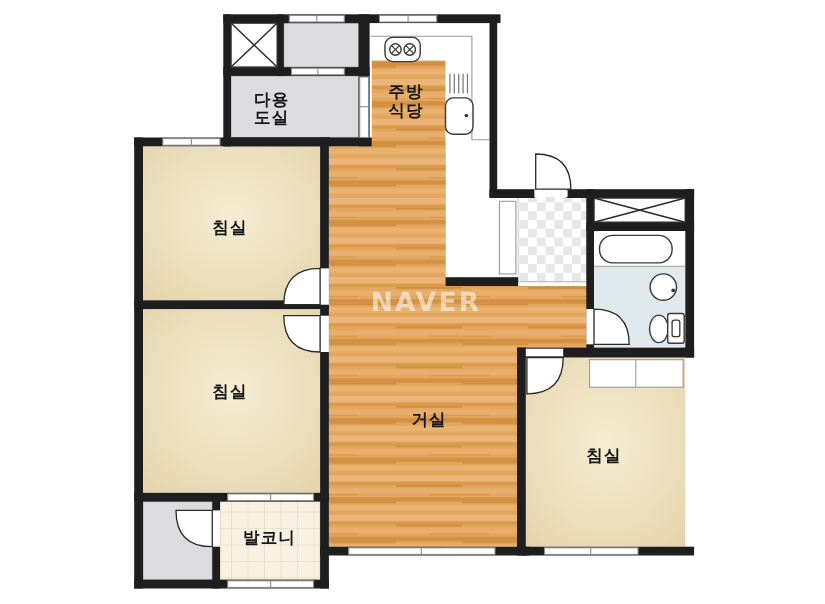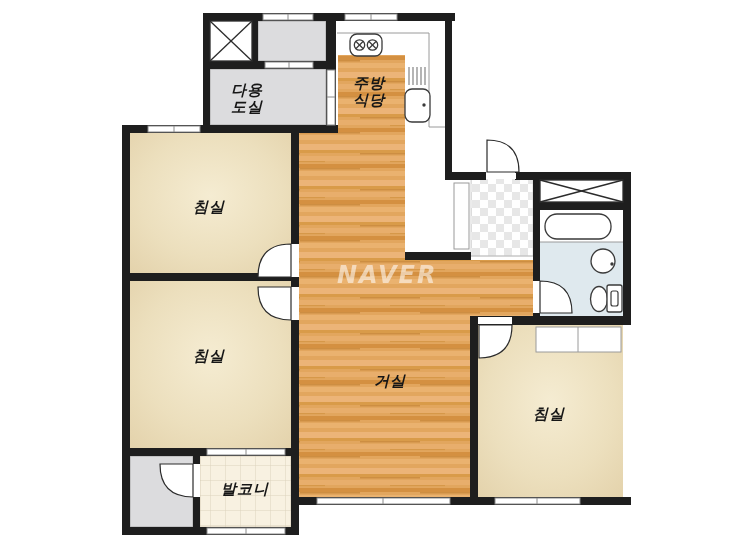--- a/index.html
+++ b/index.html
@@ -1,17 +1,17 @@
 <!DOCTYPE html>
 <html lang="ko" style="--c-wall: #1e1e1e; --c-room_gray: #dcdcde; --c-bath_blue: #dfe9ee; --c-bedroom_cream: #ecdfbd; --c-wood_floor: #e2a65e; --c-balcony_tile: #f8f1e1; --c-entry_checker: #e7e7e7; --c-window_line: #8a8a8a; --c-watermark_white: rgba(255,255,255,0.55);"><head>
 <meta charset="utf-8">
 <style>
   html,body{margin:0;padding:0;background:#ffffff;}
   .stage{position:relative;width:750px;height:549px;background:#fff;overflow:hidden;
-         font-family:"DejaVu Sans",sans-serif;font-style:italic;}
+         font-family:"DejaVu Sans",sans-serif;}
   svg{display:block;}
   .wall{fill:var(--c-wall,#1e1e1e);}
   .gray{fill:var(--c-room_gray,#dcdcde);stroke:#a8a8a8;stroke-width:1;}
   .bath{fill:var(--c-bath_blue,#dfe9ee);}
   .whitefloor{fill:#ffffff;}
   .fix{fill:#ffffff;stroke:#3a3a3a;stroke-width:1.3;}
   .fixline{stroke:#3a3a3a;stroke-width:1.2;fill:none;}
   .rack{stroke:#777;stroke-width:1.1;}
   .win-r{fill:#ffffff;stroke:var(--c-window_line,#8a8a8a);stroke-width:1;}
   .win-l{stroke:var(--c-window_line,#8a8a8a);stroke-width:1;}

